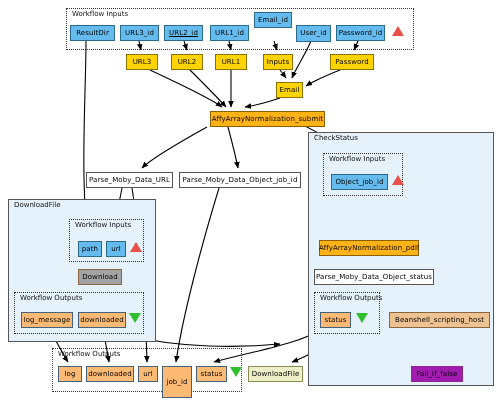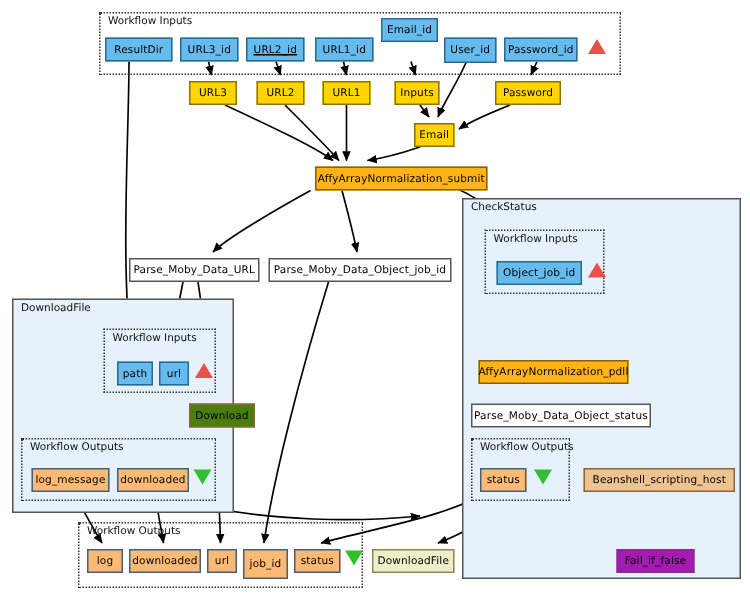--- a/index.html
+++ b/index.html
@@ -34,21 +34,21 @@
     color: #000000;
     white-space: nowrap;
     line-height: 1;
     z-index: 3;
   }
   .n-input   { background: #66bbee; border-color: #2a6b8c; }
   .n-proc    { background: #ffd400; border-color: #8a7300; }
   .n-submit  { background: #ffb317; border-color: #8a6000; }
   .n-parse   { background: #ffffff; border-color: #555555; }
   .n-output  { background: #fdba74; border-color: #44607a; }
-  .n-download{ background: #4d7c0f; border-color: #8a6640; margin-left: 48px; }
+  .n-download{ background: #a3a3a3; border-color: #8a6640; }
   .n-bean    { background: #efc291; border-color: #8a6640; }
   .n-wfout   { background: #eeeec8; border-color: #8a8a55; }
   .n-fail    { background: #a21caf; border-color: #8b278e; text-align: center; }
 
   .cluster {
     position: absolute;
     box-sizing: border-box;
     z-index: 1;
   }
   .cluster-dotted {
@@ -173,21 +173,21 @@
       <div class="node n-output" style="left: 78px; top: 312px; width: 48px; height: 16px;">downloaded</div>
       <div class="node n-input" style="left: 331px; top: 174px; width: 57px; height: 16px;">Object_job_id</div>
       <div class="node n-submit" style="left: 319px; top: 240px; width: 100px; height: 16px;">AffyArrayNormalization_pdll</div>
       <div class="node n-parse" style="left: 314px; top: 269px; width: 120px; height: 16px;">Parse_Moby_Data_Object_status</div>
       <div class="node n-output" style="left: 320px; top: 312px; width: 31px; height: 16px;">status</div>
       <div class="node n-bean" style="left: 389px; top: 312px; width: 101px; height: 16px;">Beanshell_scripting_host</div>
       <div class="node n-fail" style="left: 411px; top: 366px; width: 52px; height: 16px;">Fail_if_false</div>
       <div class="node n-output" style="left: 58px; top: 366px; width: 24px; height: 16px;">log</div>
       <div class="node n-output" style="left: 86px; top: 366px; width: 48px; height: 16px;">downloaded</div>
       <div class="node n-output" style="left: 138px; top: 366px; width: 20px; height: 16px;">url</div>
-      <div class="node n-output" style="left: 162px; top: 366px; width: 30px; height: 20px;">job_id</div>
+      <div class="node n-output" style="left: 162px; top: 366px; width: 30px; height: 32px;">job_id</div>
       <div class="node n-output" style="left: 196px; top: 366px; width: 31px; height: 16px;">status</div>
       <div class="node n-wfout" style="left: 248px; top: 366px; width: 55px; height: 16px;">DownloadFile</div>
     </div>
   <div id="marker-layer">
       <div class="tri tri-up" style="left: 392px; top: 26px; border-bottom-color: rgb(232, 80, 74);"></div>
       <div class="tri tri-up" style="left: 130px; top: 242px; border-bottom-color: rgb(232, 80, 74);"></div>
       <div class="tri tri-up" style="left: 392px; top: 175px; border-bottom-color: rgb(232, 80, 74);"></div>
       <div class="tri tri-down" style="left: 129px; top: 313px; border-top-color: rgb(47, 191, 47);"></div>
       <div class="tri tri-down" style="left: 356px; top: 313px; border-top-color: rgb(47, 191, 47);"></div>
       <div class="tri tri-down" style="left: 230px; top: 367px; border-top-color: rgb(47, 191, 47);"></div>

